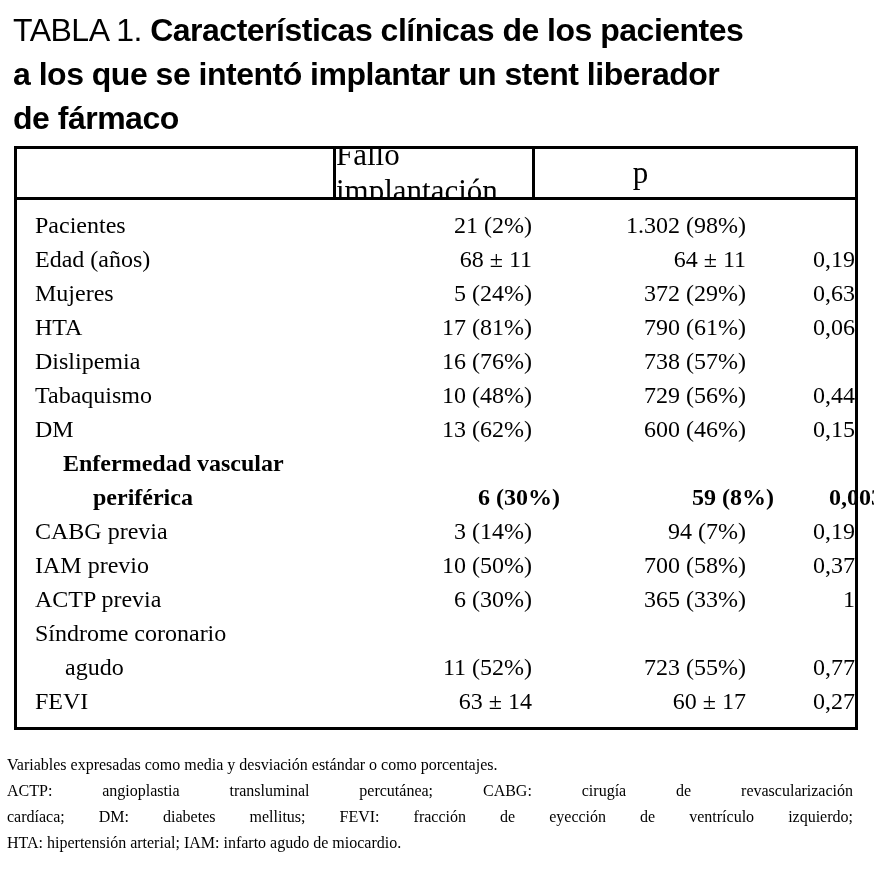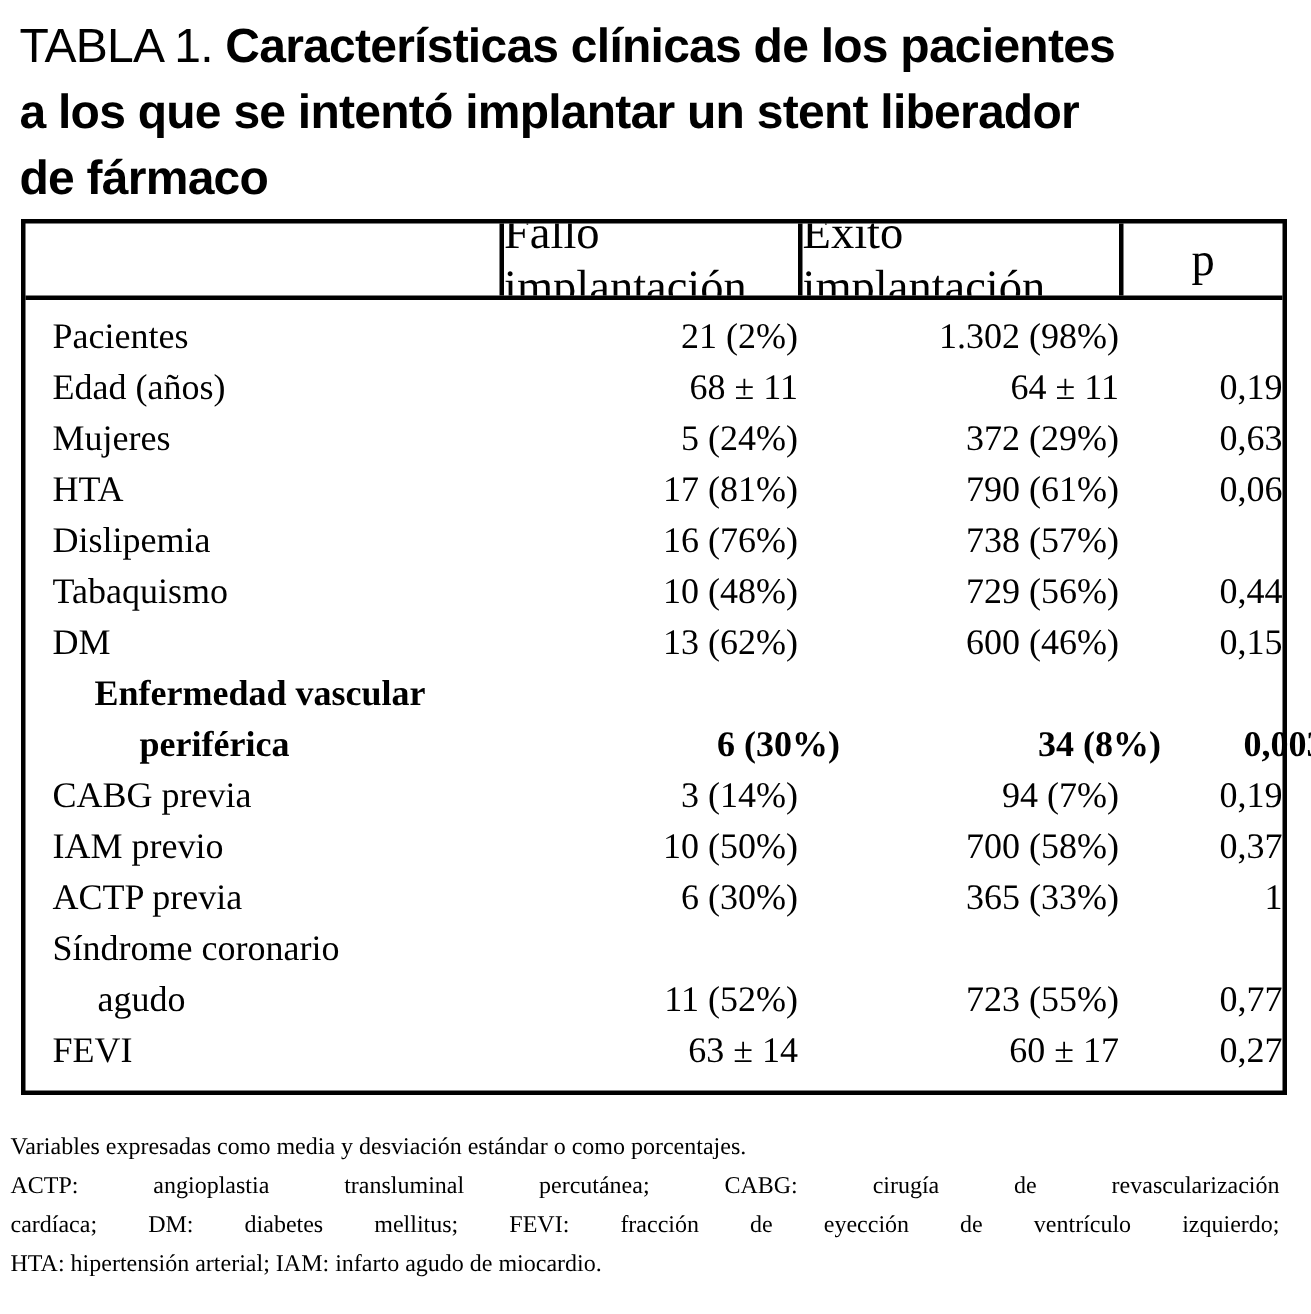--- a/index.html
+++ b/index.html
@@ -89,21 +89,20 @@
   <div class="title">
     <div class="tline"><span class="prefix">TABLA 1.</span> <span>Características clínicas de los pacientes</span></div>
     <div class="tline">a los que se intentó implantar un stent liberador</div>
     <div class="tline">de fármaco</div>
   </div>
 
   <div class="tablebox">
     <div class="thead">
       <div class="th"></div>
       <div class="th">Fallo implantación</div>
-      <div class="th">Éxito implantación</div>
       <div class="th">p</div>
     </div>
     <div class="tbody" id="rows-container">
         <div class="brow">
           <div class="c label">Pacientes</div>
           <div class="c val">21 (2%)</div>
           <div class="c val">1.302 (98%)</div>
           <div class="c val"></div>
         </div>
         <div class="brow">
@@ -143,21 +142,21 @@
         </div>
         <div class="brow bold">
           <div class="c label">Enfermedad vascular</div>
           <div class="c val"></div>
           <div class="c val"></div>
           <div class="c val"></div>
         </div>
         <div class="brow bold">
           <div class="c label indent">periférica</div>
           <div class="c val">6 (30%)</div>
-          <div class="c val">34 (8%)</div>
+          <div class="c val">59 (8%)</div>
           <div class="c val">0,003</div>
         </div>
         <div class="brow">
           <div class="c label">CABG previa</div>
           <div class="c val">3 (14%)</div>
           <div class="c val">94 (7%)</div>
           <div class="c val">0,19</div>
         </div>
         <div class="brow">
           <div class="c label">IAM previo</div>

